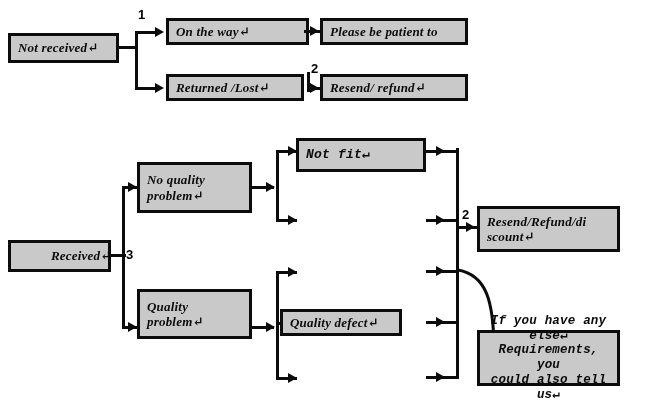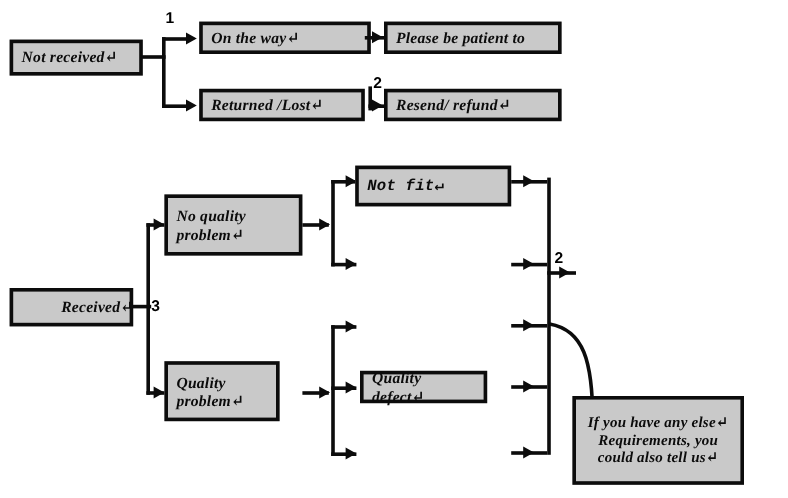--- a/index.html
+++ b/index.html
@@ -109,51 +109,53 @@
   <div class="ln h" style="left:276px;top:219px;width:21px;"></div>
   <div class="arrow" style="left:288px;top:215px;"></div>
 
   <div class="node" style="left:296px;top:138px;width:130px;height:34px;font-family:Liberation Mono, monospace;">Not fit↵</div>
   <div class="ln h" style="left:426px;top:150px;width:30px;"></div>
   <div class="arrow" style="left:436px;top:146px;"></div>
 
   <div class="ln h" style="left:426px;top:219px;width:30px;"></div>
   <div class="arrow" style="left:436px;top:215px;"></div>
 
-  <div class="node two-line" style="left:137px;top:301px;width:96px;height:50px;">Quality
+  <div class="node two-line" style="left:137px;top:289px;width:115px;height:50px;">Quality
 problem↵</div>
   <div class="ln h" style="left:252px;top:326px;width:22px;"></div>
   <div class="arrow" style="left:266px;top:322px;"></div>
   <div class="ln v" style="left:276px;top:271px;height:109px;"></div>
   <div class="ln h" style="left:276px;top:271px;width:21px;"></div>
   <div class="arrow" style="left:288px;top:267px;"></div>
   <div class="ln h" style="left:276px;top:322px;width:21px;"></div>
   <div class="arrow" style="left:288px;top:318px;"></div>
   <div class="ln h" style="left:276px;top:377px;width:21px;"></div>
   <div class="arrow" style="left:288px;top:373px;"></div>
 
   <div class="ln h" style="left:426px;top:270px;width:30px;"></div>
   <div class="arrow" style="left:436px;top:266px;"></div>
 
-  <div class="node" style="left:300px;top:309px;width:106px;height:27px;">Quality defect↵</div>
+  <div class="node" style="left:280px;top:309px;width:122px;height:27px;">Quality defect↵</div>
   <div class="ln h" style="left:426px;top:221px;width:3px;height:0;"></div>
   <div class="ln h" style="left:426px;top:321px;width:30px;"></div>
   <div class="arrow" style="left:436px;top:317px;"></div>
 
   <div class="ln h" style="left:426px;top:376px;width:30px;"></div>
   <div class="arrow" style="left:436px;top:372px;"></div>
 
   <div class="ln v" style="left:456px;top:148px;height:231px;"></div>
 
   <div class="ln h" style="left:456px;top:226px;width:24px;"></div>
   <div class="arrow" style="left:466px;top:222px;"></div>
   <div class="tag" style="left:462px;top:208px;">2</div>
 
   <svg class="curve">
     <path d="M 458 270 C 486 275, 494 300, 494 352" fill="none" stroke="#0c0c0c" stroke-width="3"></path>
   </svg>
 
+  <div class="node two-line" style="left:477px;top:206px;width:143px;height:46px;">Resend/Refund/di
+scount↵</div>
 
-  <div class="node center" style="left:477px;top:330px;width:143px;height:74px;font-size:12.5px;">If you have any else↵
+  <div class="node center" style="left:477px;top:330px;width:143px;height:56px;font-size:12.5px;font-family:Liberation Mono, monospace;">If you have any else↵
 Requirements, you
 could also tell us↵</div>
 
 </div>
 
 </body></html>

